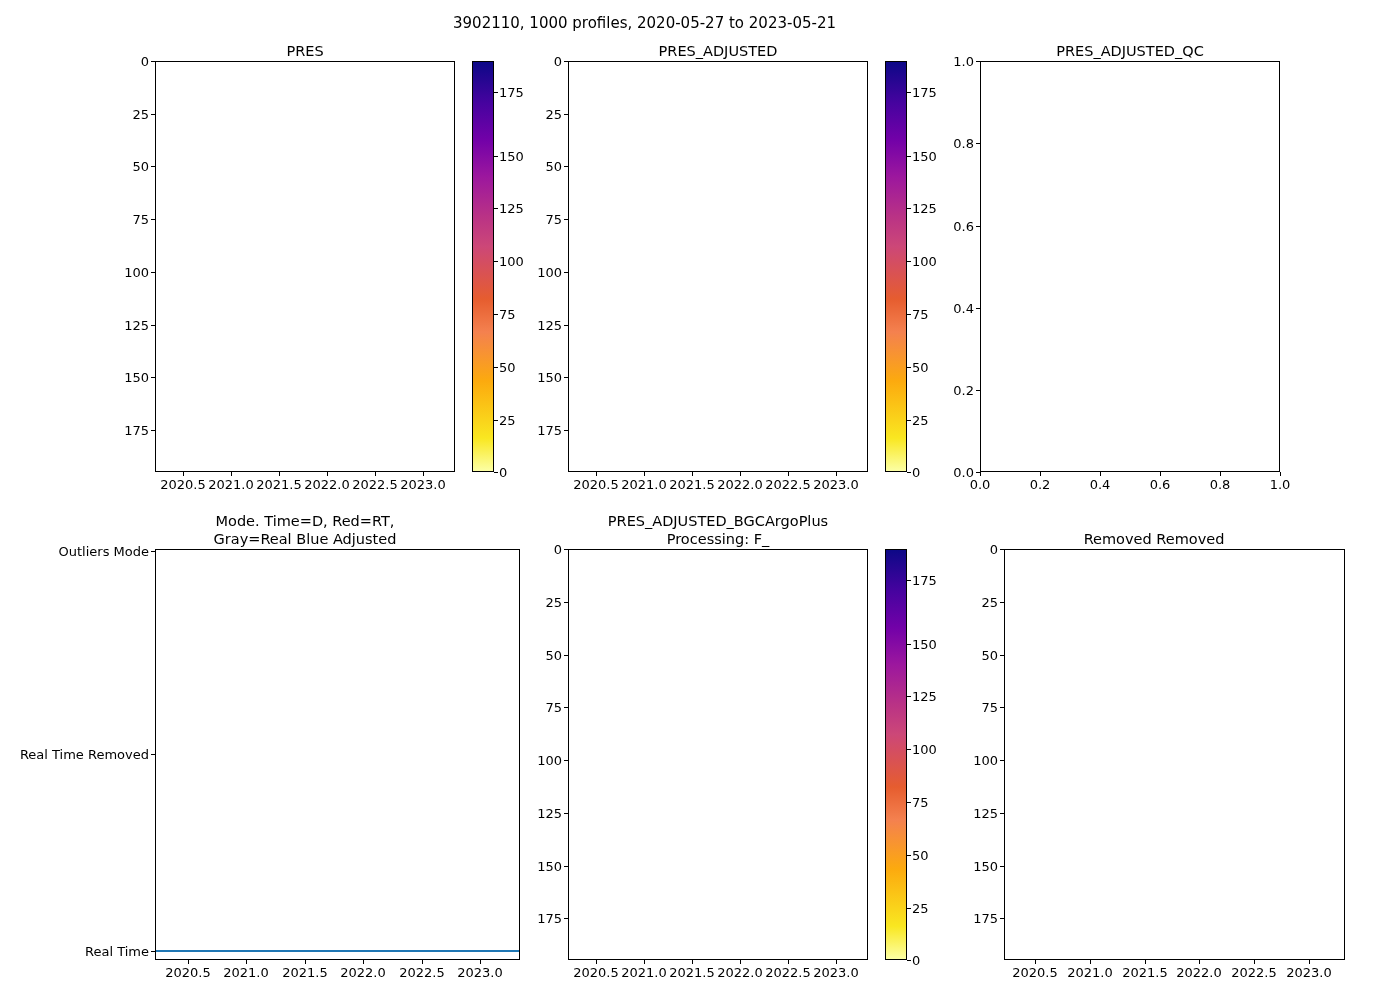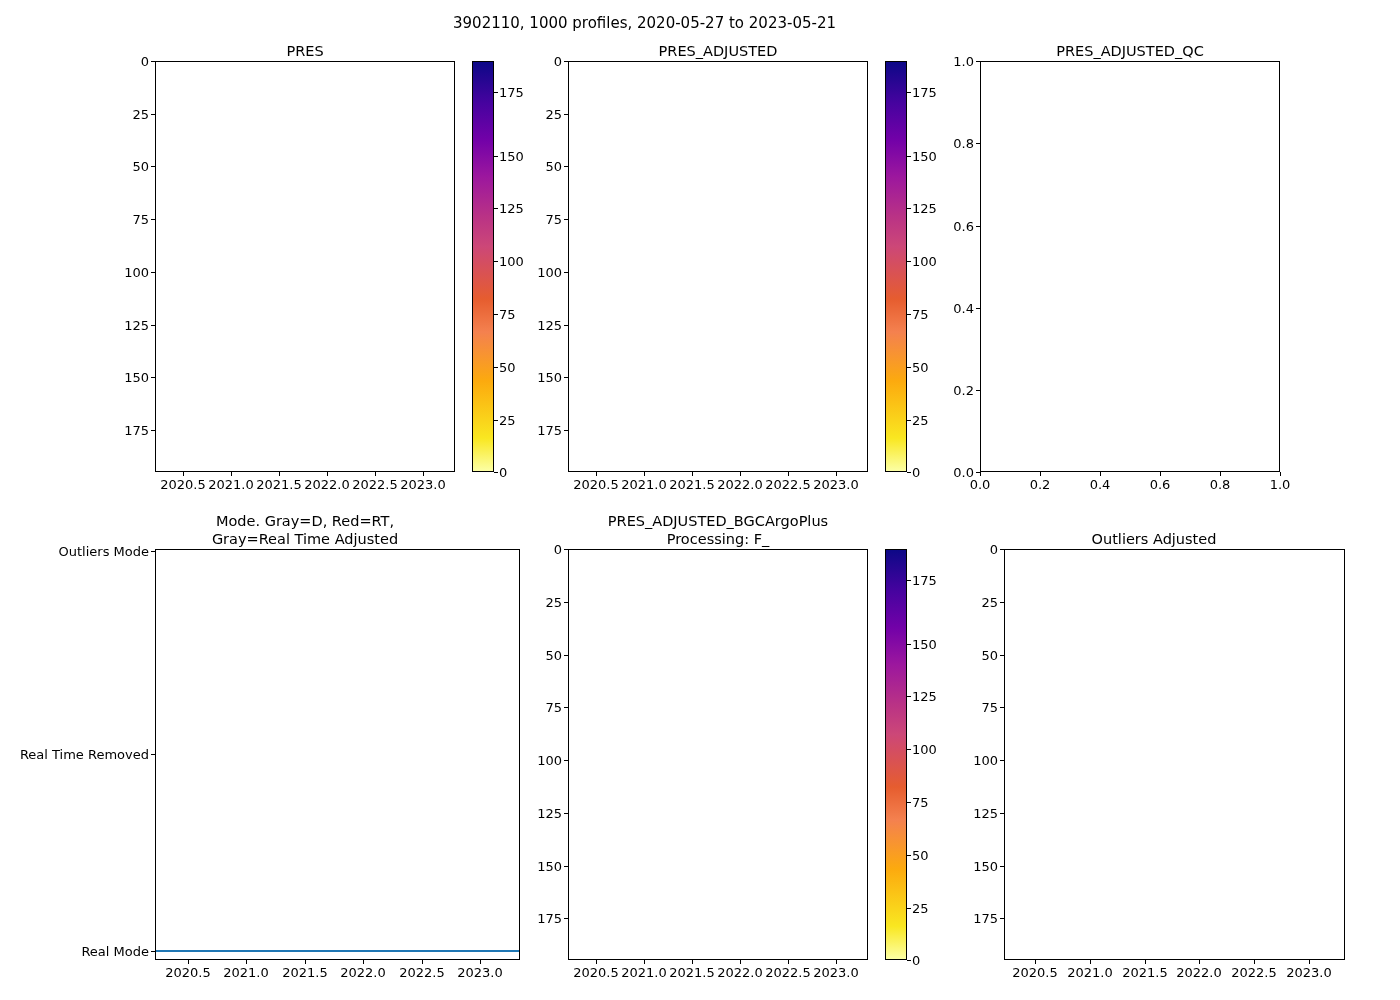--- a/index.html
+++ b/index.html
@@ -157,27 +157,27 @@
     <div class="tick-label xtick" style="left:1280px;top:477px;">1.0</div>
     <div class="tickmark" style="left:980px;top:472px;width:1px;height:4px;"></div>
     <div class="tickmark" style="left:1040px;top:472px;width:1px;height:4px;"></div>
     <div class="tickmark" style="left:1100px;top:472px;width:1px;height:4px;"></div>
     <div class="tickmark" style="left:1160px;top:472px;width:1px;height:4px;"></div>
     <div class="tickmark" style="left:1220px;top:472px;width:1px;height:4px;"></div>
     <div class="tickmark" style="left:1280px;top:472px;width:1px;height:4px;"></div>
   </div>
 
   <div class="panel">
-    <div class="ax-title" style="left:155px;top:512px;width:300px;">Mode. Gray=D, Red=RT,</div>
-    <div class="ax-title" style="left:155px;top:530px;width:300px;">Gray=Real Time Adjusted</div>
+    <div class="ax-title" style="left:155px;top:512px;width:300px;">Mode. Time=D, Red=RT,</div>
+    <div class="ax-title" style="left:155px;top:530px;width:300px;">Gray=Real Blue Adjusted</div>
     <div class="axes" style="left:155px;top:549px;width:365px;height:411px;"></div>
 
     <div class="tick-label ytick" style="left:0px;top:551px;width:149px;">Outliers Mode</div>
     <div class="tick-label ytick" style="left:0px;top:754px;width:149px;">Real Time Removed</div>
-    <div class="tick-label ytick" style="left:0px;top:951px;width:149px;">Real Mode</div>
+    <div class="tick-label ytick" style="left:0px;top:951px;width:149px;">Real Time</div>
     <div class="tickmark" style="left:151px;top:551px;width:4px;height:1px;"></div>
     <div class="tickmark" style="left:151px;top:754px;width:4px;height:1px;"></div>
     <div class="tickmark" style="left:151px;top:951px;width:4px;height:1px;"></div>
 
     <div class="tick-label xtick" style="left:188px;top:965px;">2020.5</div>
     <div class="tick-label xtick" style="left:246px;top:965px;">2021.0</div>
     <div class="tick-label xtick" style="left:305px;top:965px;">2021.5</div>
     <div class="tick-label xtick" style="left:363px;top:965px;">2022.0</div>
     <div class="tick-label xtick" style="left:422px;top:965px;">2022.5</div>
     <div class="tick-label xtick" style="left:480px;top:965px;">2023.0</div>
@@ -239,21 +239,21 @@
     <div class="tickmark" style="left:907px;top:908px;width:4px;height:1px;"></div>
     <div class="tickmark" style="left:907px;top:855px;width:4px;height:1px;"></div>
     <div class="tickmark" style="left:907px;top:802px;width:4px;height:1px;"></div>
     <div class="tickmark" style="left:907px;top:749px;width:4px;height:1px;"></div>
     <div class="tickmark" style="left:907px;top:696px;width:4px;height:1px;"></div>
     <div class="tickmark" style="left:907px;top:644px;width:4px;height:1px;"></div>
     <div class="tickmark" style="left:907px;top:580px;width:4px;height:1px;"></div>
   </div>
 
   <div class="panel">
-    <div class="ax-title" style="left:1004px;top:530px;width:300px;">Outliers Adjusted</div>
+    <div class="ax-title" style="left:1004px;top:530px;width:300px;">Removed Removed</div>
     <div class="axes" style="left:1004px;top:549px;width:341px;height:411px;"></div>
 
     <div class="tick-label ytick" style="left:954px;top:549px;width:44px;">0</div>
     <div class="tick-label ytick" style="left:954px;top:602px;width:44px;">25</div>
     <div class="tick-label ytick" style="left:954px;top:655px;width:44px;">50</div>
     <div class="tick-label ytick" style="left:954px;top:707px;width:44px;">75</div>
     <div class="tick-label ytick" style="left:954px;top:760px;width:44px;">100</div>
     <div class="tick-label ytick" style="left:954px;top:813px;width:44px;">125</div>
     <div class="tick-label ytick" style="left:954px;top:866px;width:44px;">150</div>
     <div class="tick-label ytick" style="left:954px;top:918px;width:44px;">175</div>

